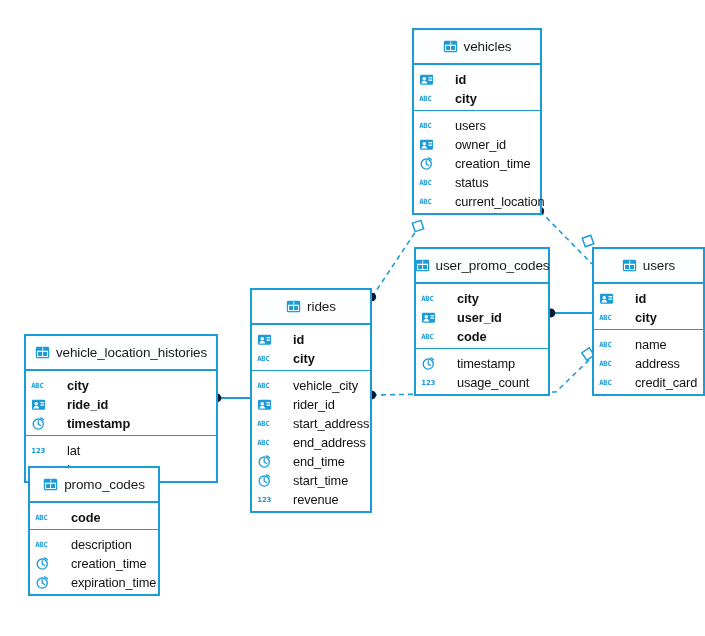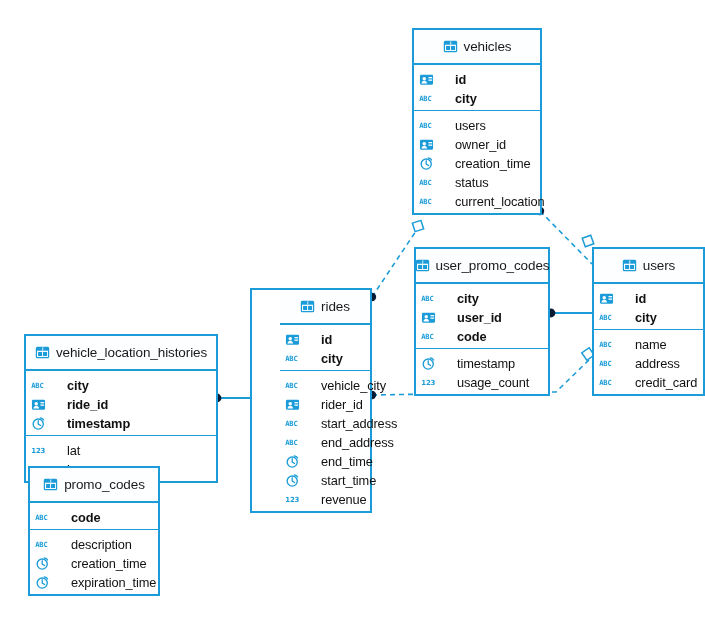--- a/index.html
+++ b/index.html
@@ -320,21 +320,21 @@
         <div class="col">
           <span class="ico">
             <svg viewBox="0 0 22 13" width="15" height="15">
               <text x="0.5" y="10.2" font-family="DejaVu Sans Mono, monospace" font-size="10.5" font-weight="bold" fill="#1b9cd8" letter-spacing="-0.4">ABC</text>
             </svg>
           </span>
           <span class="cname">credit_card</span>
         </div>
       </div>
     </div>
-    <div class="entity" style="left: 250px; top: 288px; width: 122px; padding-left: 28px;">
+    <div class="entity" style="left: 250px; top: 288px; width: 122px;">
       <div class="ent-title">
         <span class="ico">
           <svg viewBox="0 0 16 16" width="15" height="15">
             <rect x="1.5" y="2.5" width="13" height="11" rx="1" fill="#fff" stroke="#1b9cd8" stroke-width="1.3"></rect>
             <rect x="1.5" y="2.5" width="13" height="3.6" fill="#1b9cd8"></rect>
             <rect x="3.3" y="7.4" width="4.3" height="4.4" fill="#1b9cd8"></rect>
             <rect x="8.6" y="7.4" width="4.3" height="4.4" fill="#1b9cd8"></rect>
             <rect x="7.85" y="2.5" width="0.9" height="3.6" fill="#fff"></rect>
           </svg>
         </span>

